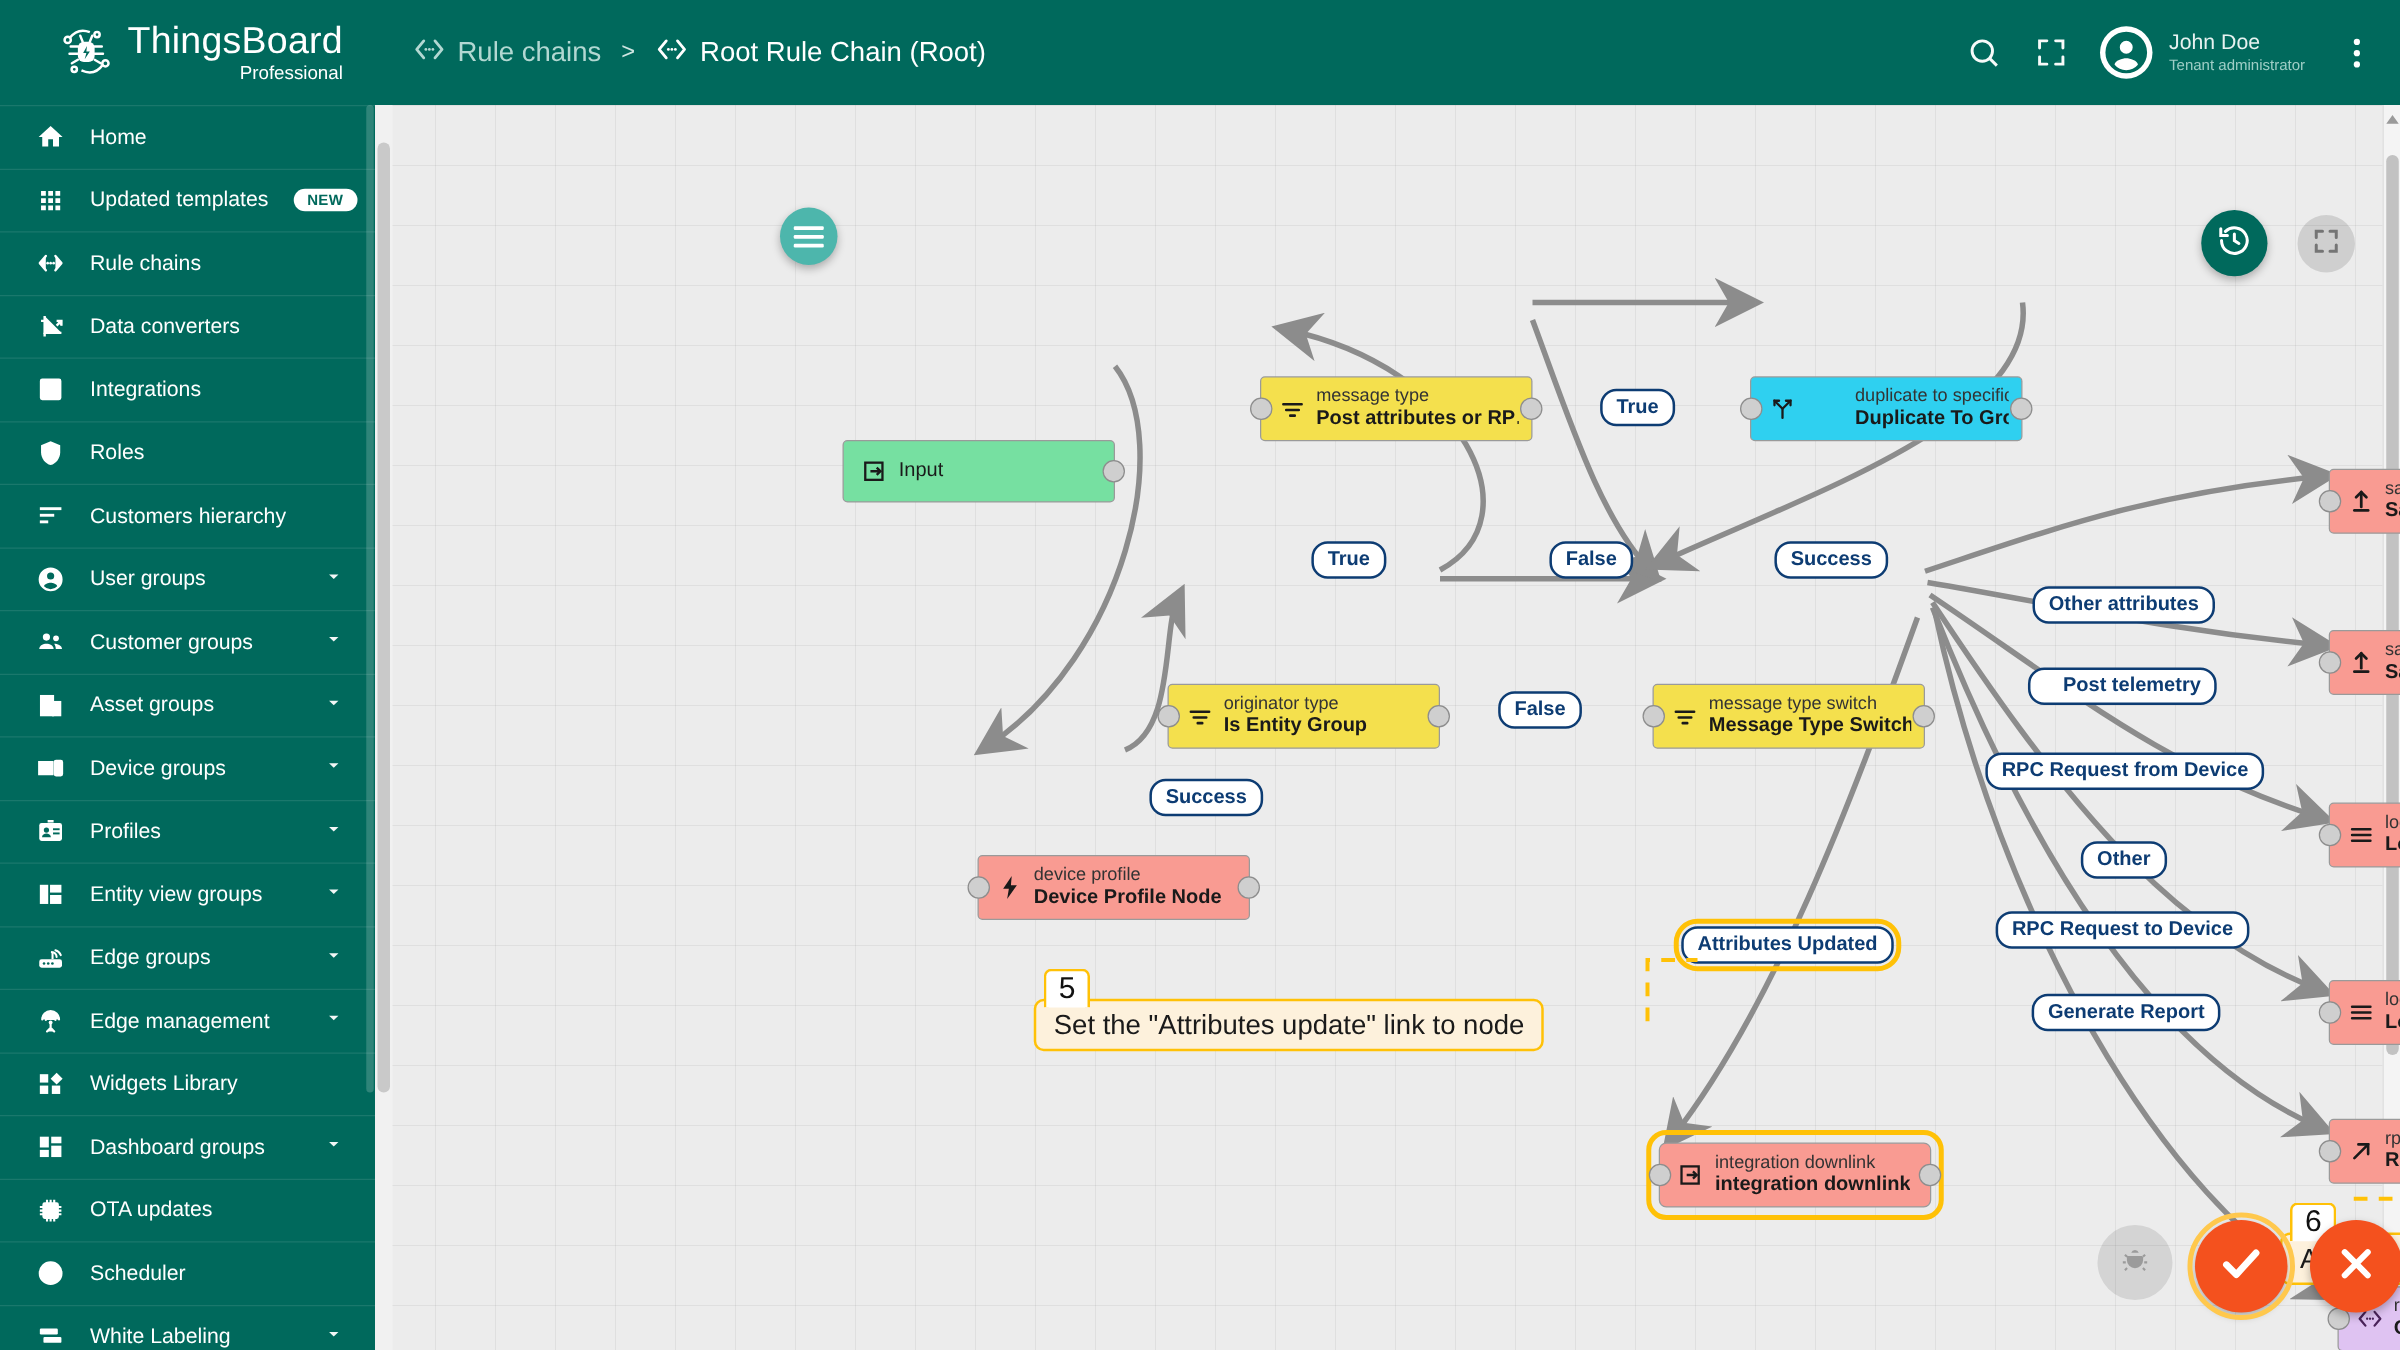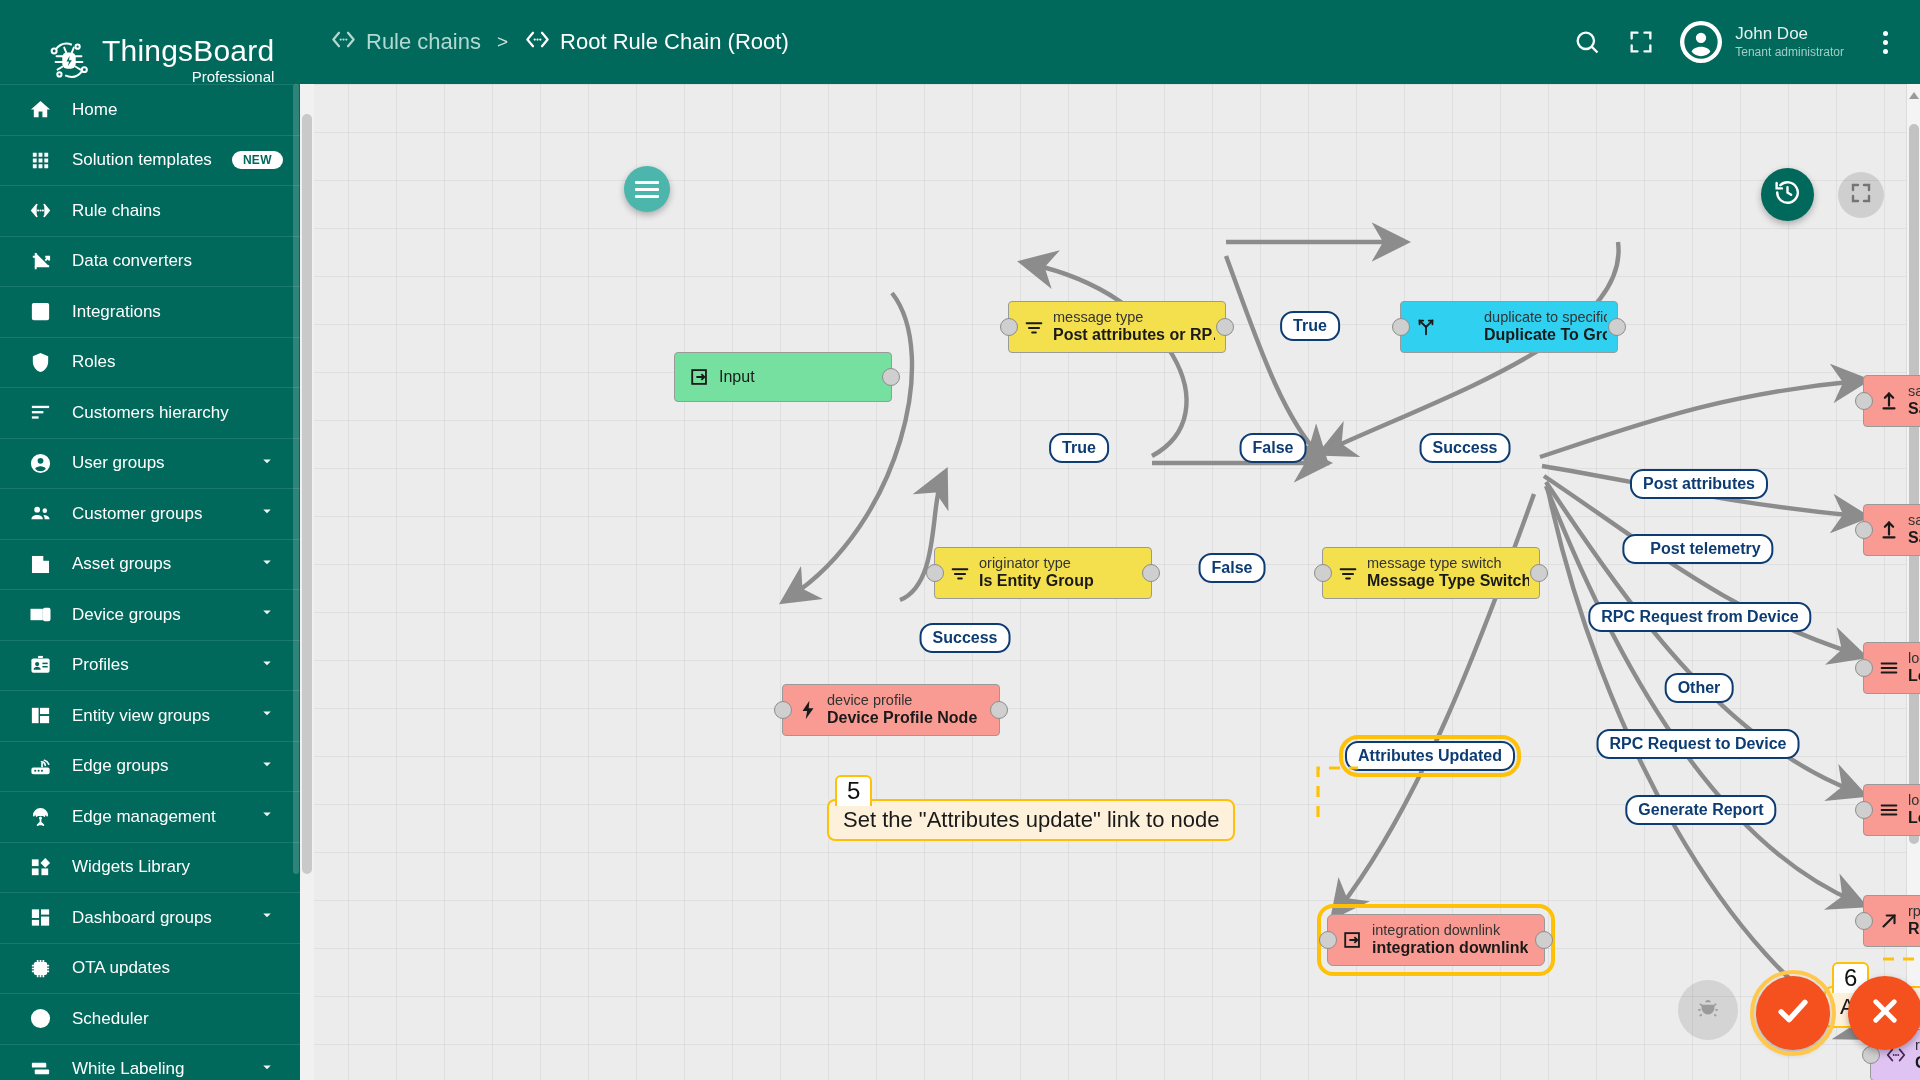--- a/index.html
+++ b/index.html
@@ -15,21 +15,21 @@
   .sidebar {
     width: 300px; height: 1080px;
     background: #00695c;
     color: #fff;
     flex: 0 0 300px;
     position: relative;
     overflow: hidden;
   }
   .brand {
     height: 84px;
-    display: flex; align-items: flex-end;
+    display: flex; align-items: center;
     padding-left: 46px;
     gap: 10px;
   }
   .brand-logo { width: 46px; height: 46px; flex: 0 0 46px; }
   .brand-text { display: flex; flex-direction: column; line-height: 1; }
   .brand-name { font-size: 30px; font-weight: 400; letter-spacing: .2px; }
   .brand-sub { font-size: 15px; text-align: right; margin-top: 3px; color: #fff; }
   .nav { display: flex; flex-direction: column; }
   .nav-item {
     height: 50.5px;
@@ -246,21 +246,21 @@
           </span>
         <span class="nav-label">Home</span>
       </div>
 
       <div class="nav-item">
         <span class="nav-ico">
             <svg viewBox="0 0 24 24">
               <path d="M4 4h4v4H4zM10 4h4v4h-4zM16 4h4v4h-4zM4 10h4v4H4zM10 10h4v4h-4zM16 10h4v4h-4zM4 16h4v4H4zM10 16h4v4h-4zM16 16h4v4h-4z"></path>
             </svg>
           </span>
-        <span class="nav-label">Solution templates</span>
+        <span class="nav-label">Updated templates</span>
         <span class="badge-new">NEW</span>
       </div>
 
       <div class="nav-item">
         <span class="nav-ico">
             <svg viewBox="0 0 24 24" fill="none" stroke="#fff" stroke-width="2" stroke-linecap="round" stroke-linejoin="round">
               <path d="M8 6 L3 12 L8 18"></path>
               <path d="M16 6 L21 12 L16 18"></path>
               <circle cx="9.5" cy="12" r="1.1" fill="#fff" stroke="none"></circle>
               <circle cx="12" cy="12" r="1.1" fill="#fff" stroke="none"></circle>
@@ -794,21 +794,21 @@
         <span class="port in"></span>
 
       </div>
 
       <span class="link-label" style="left:1010px;top:242px;">True</span>
       <span class="link-label" style="left:779px;top:364px;">True</span>
       <span class="link-label" style="left:973px;top:364px;">False</span>
       <span class="link-label" style="left:1165px;top:364px;">Success</span>
       <span class="link-label" style="left:665px;top:554px;">Success</span>
       <span class="link-label" style="left:932px;top:484px;">False</span>
-      <span class="link-label" style="left:1399px;top:400px;">Post attributes</span>
+      <span class="link-label" style="left:1399px;top:400px;">Other attributes</span>
       <span class="link-label" style="left:1398px;top:465px;padding-left:26px;">Post telemetry</span>
       <span class="link-label" style="left:1400px;top:533px;">RPC Request from Device</span>
       <span class="link-label" style="left:1399px;top:604px;">Other</span>
       <span class="link-label" style="left:1398px;top:660px;">RPC Request to Device</span>
       <span class="link-label" style="left:1401px;top:726px;">Generate Report</span>
       <span class="link-label hl" style="left:1130px;top:672px;">Attributes Updated</span>
 
       <svg class="wires" viewBox="0 0 1620 996" style="z-index:14;">
         <path d="M1018 733 L1018 684 L1058 684" fill="none" stroke="#ffc107" stroke-width="3.2" stroke-dasharray="11 9"></path>
         <path d="M1672 905 L1672 875 L1610 875" fill="none" stroke="#ffc107" stroke-width="3.2" stroke-dasharray="11 9" transform="translate(-28,0)"></path>

